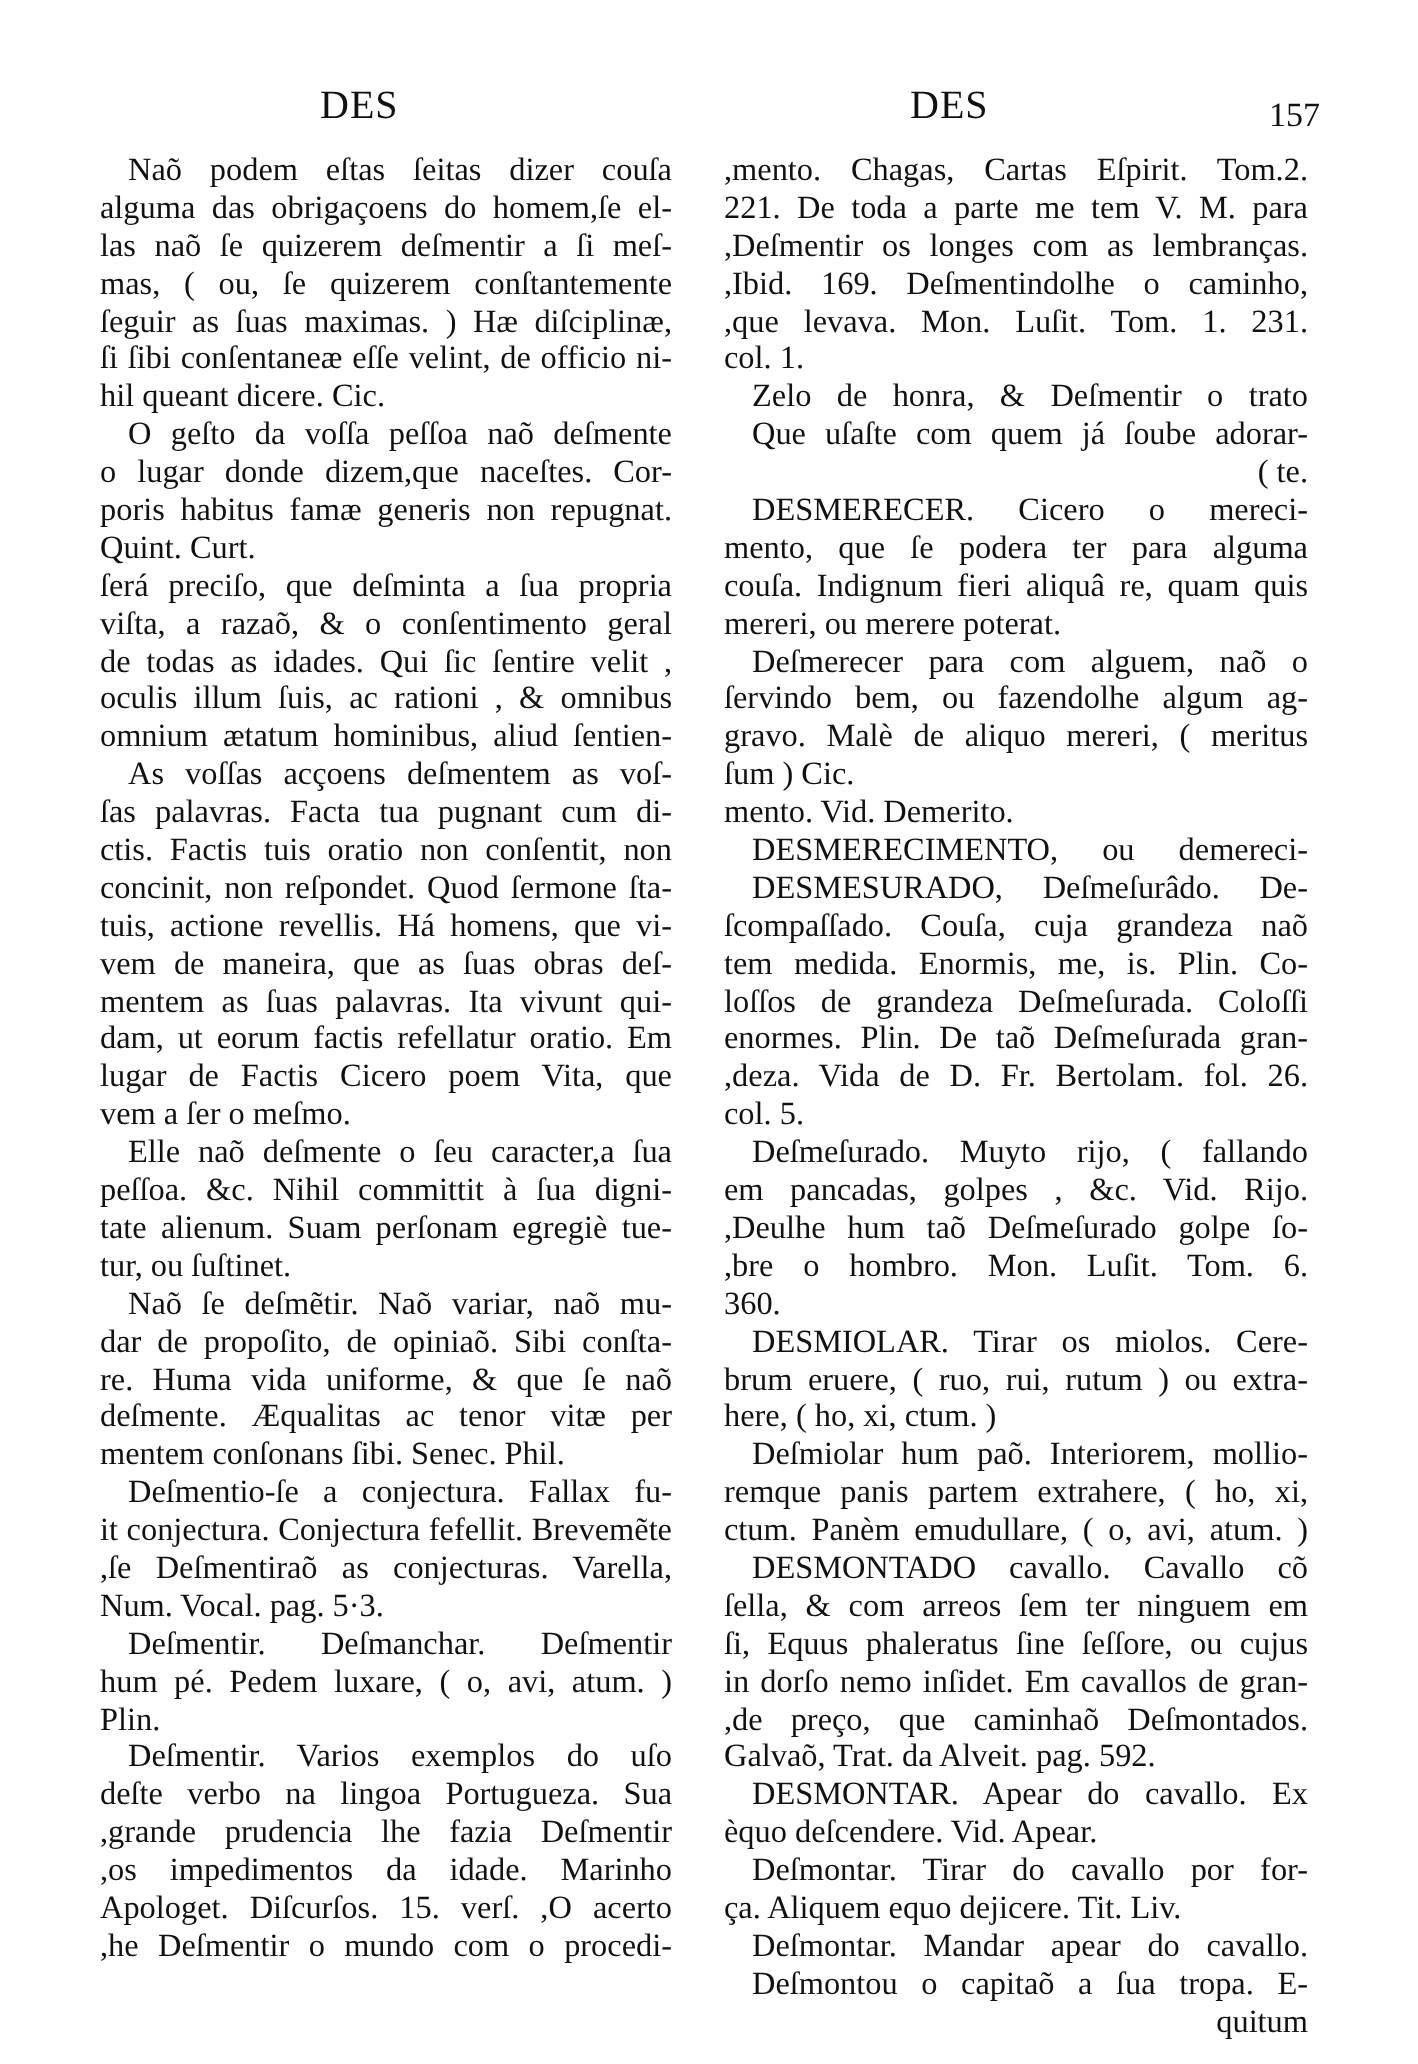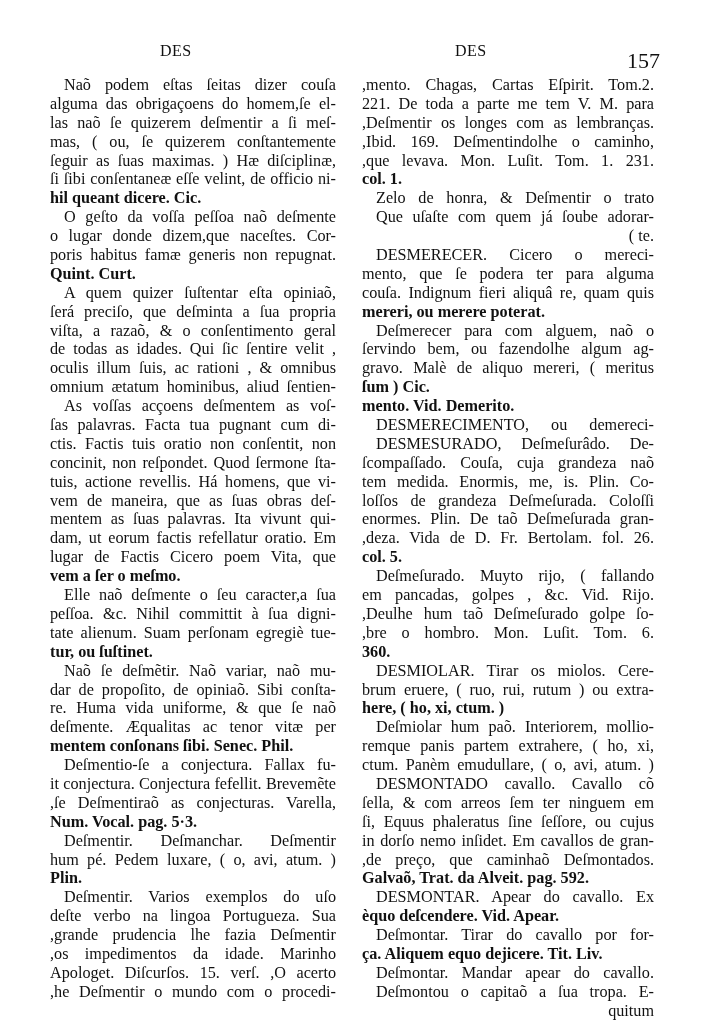--- a/index.html
+++ b/index.html
@@ -4,32 +4,32 @@
 <style>
   html, body { margin: 0; padding: 0; }
   body {
     width: 709px; height: 1032px; background: #ffffff; position: relative; overflow: hidden;
     font-family: "DejaVu Serif", "Liberation Serif", serif; color: #111;
   }
   .col { position: absolute; top: 46px; }
   #col-left { left: 50px; width: 286px; }
   #col-right { left: 362px; width: 292px; }
   .header { height: 30px; position: relative; }
-  .hd-title { position: absolute; font-size: 16px; letter-spacing: 0.5px; top: -4px; font-family: "Liberation Serif", serif; }
+  .hd-title { position: absolute; font-size: 20px; letter-spacing: 0.5px; top: -4px; font-family: "Liberation Serif", serif; }
   #col-left .hd-title { left: 110px; }
   #col-right .hd-title { left: 93px; }
-  .pagenum { position: absolute; right: -6px; top: 2px; font-size: 22px; font-family: "Liberation Serif", serif; }
+  .pagenum { position: absolute; right: -6px; top: 2px; font-size: 17px; font-family: "Liberation Serif", serif; }
   .line {
     font-family: "Liberation Serif", serif;
     font-size: 16.2px; line-height: 18.9px; height: 18.9px;
     white-space: nowrap; text-align: justify; text-align-last: justify;
     overflow: visible;
   }
   .line.indent { padding-left: 14px; }
-  .line.last { text-align-last: left; font-weight: bold; }
+  .line.last { text-align-last: left; }
   .line.right { text-align-last: right; }
 </style>
 </head>
 <body>
 
 <div class="col" id="col-left">
   <div class="header">
     <span class="hd-title">DES</span>
   </div>
   <div id="left-lines">
@@ -37,21 +37,20 @@
       <div class="line">alguma das obrigaçoens do homem,ſe el-</div>
       <div class="line">las naõ ſe quizerem deſmentir a ſi meſ-</div>
       <div class="line">mas, ( ou,  ſe quizerem   conſtantemente</div>
       <div class="line">ſeguir  as ſuas maximas. ) Hæ diſciplinæ,</div>
       <div class="line">ſi ſibi  conſentaneæ eſſe velint, de officio ni-</div>
       <div class="line last">hil queant dicere. Cic.</div>
       <div class="line indent">O geſto da voſſa peſſoa naõ deſmente</div>
       <div class="line">o lugar donde dizem,que naceſtes. Cor-</div>
       <div class="line">poris habitus famæ generis non repugnat.</div>
       <div class="line last">Quint. Curt.</div>
-      <div class="line indent">A quem quizer ſuſtentar eſta opiniaõ,</div>
       <div class="line">ſerá preciſo, que deſminta a ſua propria</div>
       <div class="line">viſta, a razaõ, &amp; o conſentimento geral</div>
       <div class="line">de todas as idades. Qui ſic ſentire velit ,</div>
       <div class="line">oculis  illum ſuis, ac rationi  , &amp; omnibus</div>
       <div class="line">omnium ætatum hominibus,  aliud ſentien-</div>
       <div class="line indent">As voſſas acçoens deſmentem  as voſ-</div>
       <div class="line">ſas palavras. Facta tua pugnant  cum di-</div>
       <div class="line">ctis. Factis tuis oratio non  conſentit, non</div>
       <div class="line">concinit, non reſpondet. Quod ſermone ſta-</div>
       <div class="line">tuis, actione revellis. Há homens, que vi-</div>

